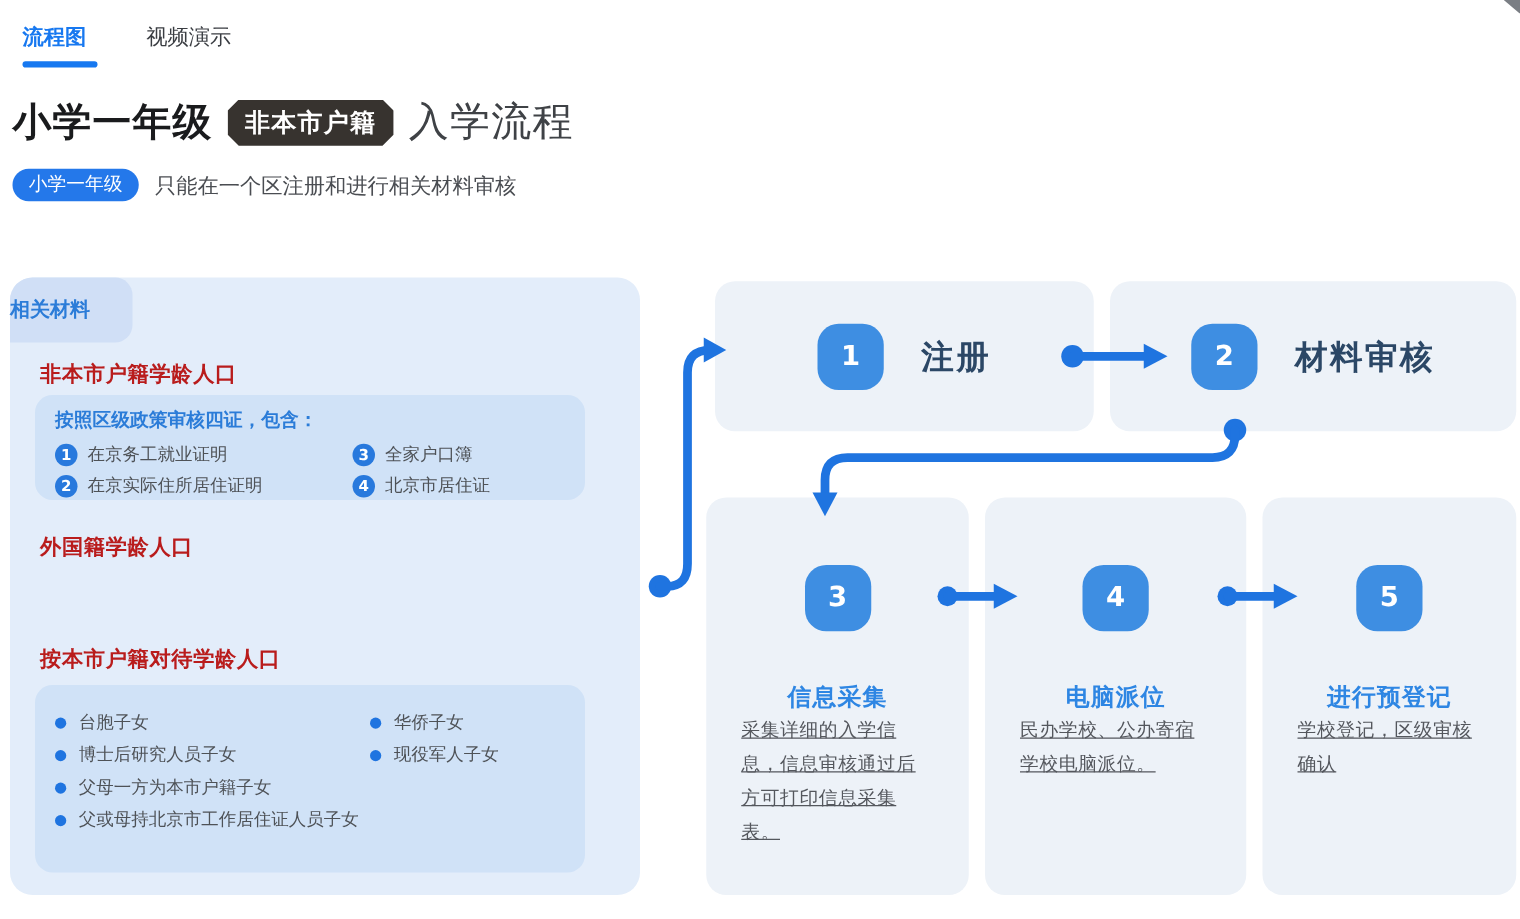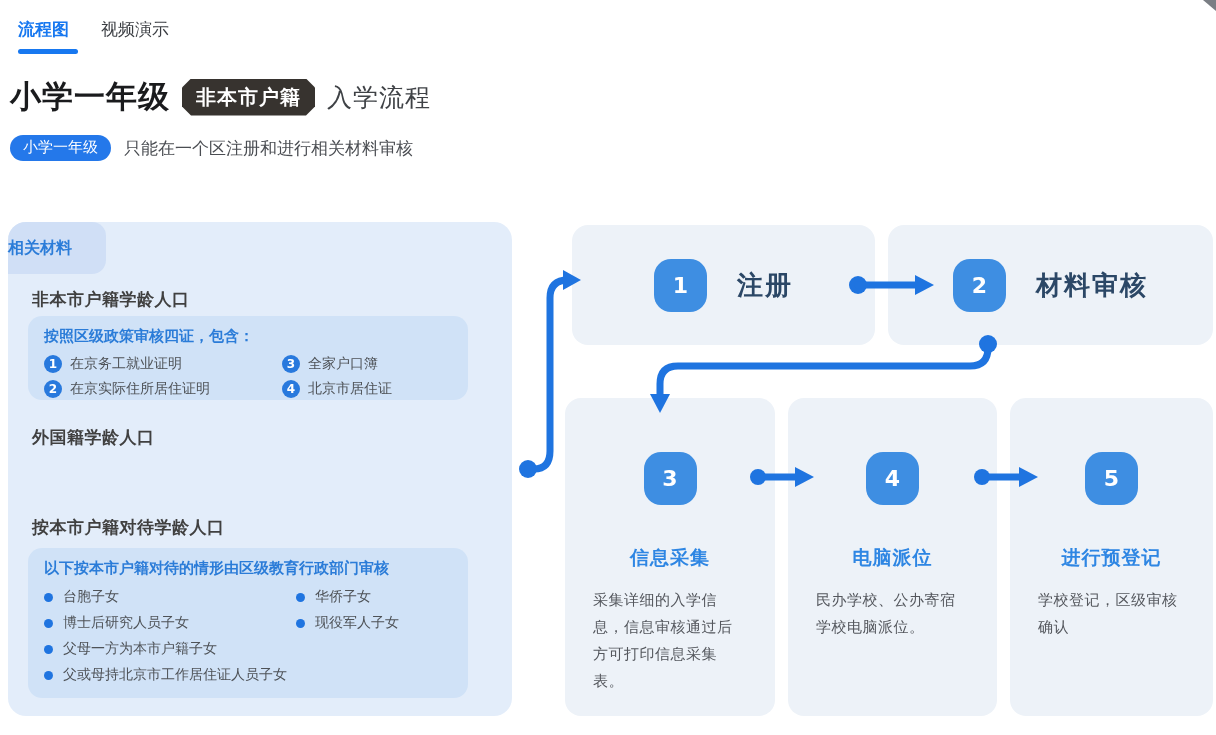--- a/index.html
+++ b/index.html
@@ -3,46 +3,46 @@
 <meta charset="utf-8">
 <style>
   * { margin:0; padding:0; box-sizing:border-box; }
   body { background:#fff; }
   .page {
     position:relative; width:1216px; height:735px; background:#ffffff;
     font-family:"DejaVu Sans","Liberation Sans",sans-serif; overflow:hidden;
   }
 
   
-  .tabs { position:absolute; left:18px; top:18px; display:flex; gap:32px; }
+  .tabs { position:absolute; left:18px; top:18px; display:flex; gap:48px; }
   .tab { font-size:17px; color:#3a3d42; cursor:pointer; }
   .tab.active { color:#1778f0; font-weight:bold; }
   .tab-underline { position:absolute; left:18px; top:49px; width:60px; height:5px;
                    background:#1778f0; border-radius:3px; }
 
   
   .title-row { position:absolute; left:10px; top:76px; display:flex; align-items:center; gap:12px; }
   .page-title { font-size:31px; font-weight:800; color:#1a1b1d; letter-spacing:1px; }
   .title-badge { background:#37332f; color:#fff; font-size:20px; font-weight:bold;
     padding:5px 14px; letter-spacing:1px;
     clip-path:polygon(9px 0,calc(100% - 9px) 0,100% 9px,100% calc(100% - 9px),calc(100% - 9px) 100%,9px 100%,0 calc(100% - 9px),0 9px); }
-  .title-suffix { font-size:25px; color:#3f4246; letter-spacing:1px; }
+  .title-suffix { font-size:32px; color:#3f4246; letter-spacing:1px; }
 
   .tip-row { position:absolute; left:10px; top:135px; display:flex; align-items:center; gap:13px; }
   .tip-badge { background:#2478ea; color:#fff; font-size:15px; padding:3px 13px 4px; border-radius:999px; }
   .tip-text { font-size:17px; color:#4a4d52; }
 
   
   .panel { position:absolute; left:8px; top:222px; width:504px; height:494px;
            background:#e3edfa; border-radius:18px; }
   .panel-tab { position:absolute; left:0; top:0; width:98px; height:52px;
            background:#d0dff6; border-radius:18px 14px 14px 0;
            display:flex; align-items:center; }
   .panel-tab span { font-size:16px; font-weight:bold; color:#2b7cd8; }
-  .sec-heading { position:absolute; left:24px; font-size:17px; font-weight:bold; color:#404040; letter-spacing:0.5px; }
+  .sec-heading { position:absolute; left:24px; font-size:17px; font-weight:bold; color:#b91c1c; letter-spacing:0.5px; }
   .h1 { top:66px; } .h2 { top:204px; } .h3 { top:294px; }
   .inner-box { position:absolute; left:20px; width:440px; background:#d0e2f7; border-radius:14px; padding:11px 16px; }
   .box1 { top:94px; height:84px; }
   .box2 { top:228px; height:42px; display:flex; align-items:center; padding:0 16px; }
   .box3 { top:326px; height:150px; }
   .box-title { font-size:15px; font-weight:bold; color:#2b7cd8; }
   .num-grid { display:grid; grid-template-columns:238px 1fr; row-gap:7px; margin-top:9px; }
   .num-item { display:flex; align-items:center; gap:8px; }
   .num-circle { width:18px; height:18px; border-radius:50%; background:#2879dd; color:#fff;
     font-size:12px; font-weight:bold; display:flex; align-items:center; justify-content:center; flex:none; }
@@ -60,22 +60,22 @@
   #card2 { left:888px; top:225px; width:325px; height:120px; }
   #card3 { left:565px; top:398px; width:210px; height:318px; }
   #card4 { left:788px; top:398px; width:209px; height:318px; }
   #card5 { left:1010px; top:398px; width:203px; height:318px; }
   .card.col { display:flex; flex-direction:column; align-items:center; }
   .badge { width:53px; height:53px; border-radius:17px; background:#3e8ee2; color:#fff;
     font-size:22px; font-weight:bold; display:flex; align-items:center; justify-content:center; flex:none; }
   .step-label { font-size:26px; font-weight:bold; color:#2b4766; letter-spacing:2px; }
   .col .badge { margin-top:54px; }
   .step-title { margin-top:40px; font-size:19px; font-weight:bold; color:#2e86e3; letter-spacing:1px; }
-  .step-desc { margin-top:16px; align-self:stretch; padding:0 28px; font-size:15px;
-    line-height:27px; color:#54575d; letter-spacing:0.5px; }
+  .step-desc { margin-top:0; align-self:stretch; padding:0 28px; font-size:15px;
+    line-height:27px; color:#54575d; letter-spacing:0.5px;text-decoration:underline; }
 
   
   .flow-svg { position:absolute; left:0; top:0; width:1216px; height:735px; pointer-events:none; z-index:5; }
   .conn { fill:none; stroke:#1f74e0; stroke-width:7; stroke-linecap:round; }
   .conn-fill { fill:#1f74e0; }
 
   .corner-artifact { position:absolute; right:0; top:0; width:13px; height:11px; background:#7a7e84;
     clip-path:polygon(0 0,100% 0,100% 100%); }
 </style>
 </head>
@@ -125,21 +125,20 @@
           <span class="num-circle">4</span>
           <span class="num-text">北京市居住证</span>
         </div>
       </div>
     </div>
 
     <div class="sec-heading h2">外国籍学龄人口</div>
 
     <div class="sec-heading h3">按本市户籍对待学龄人口</div>
     <div class="inner-box box3">
-      <div class="box-title">以下按本市户籍对待的情形由区级教育行政部门审核</div>
       <div class="bullets">
         <div class="bullet-col1">
           <div class="bullet">
             <span class="dot"></span>
             <span class="txt">台胞子女</span>
           </div>
           <div class="bullet">
             <span class="dot"></span>
             <span class="txt">博士后研究人员子女</span>
           </div>

